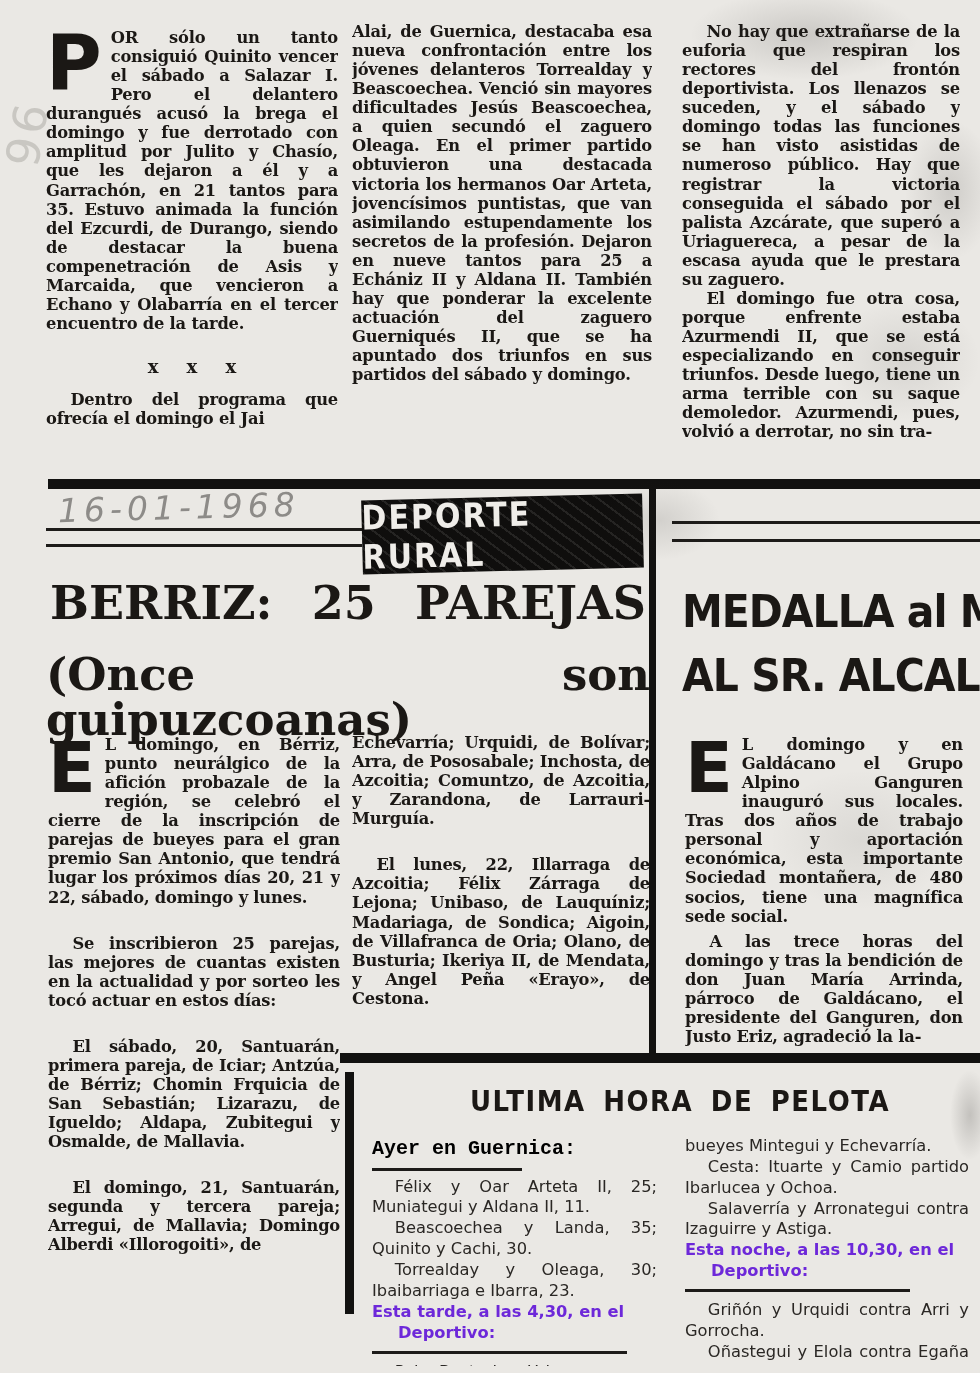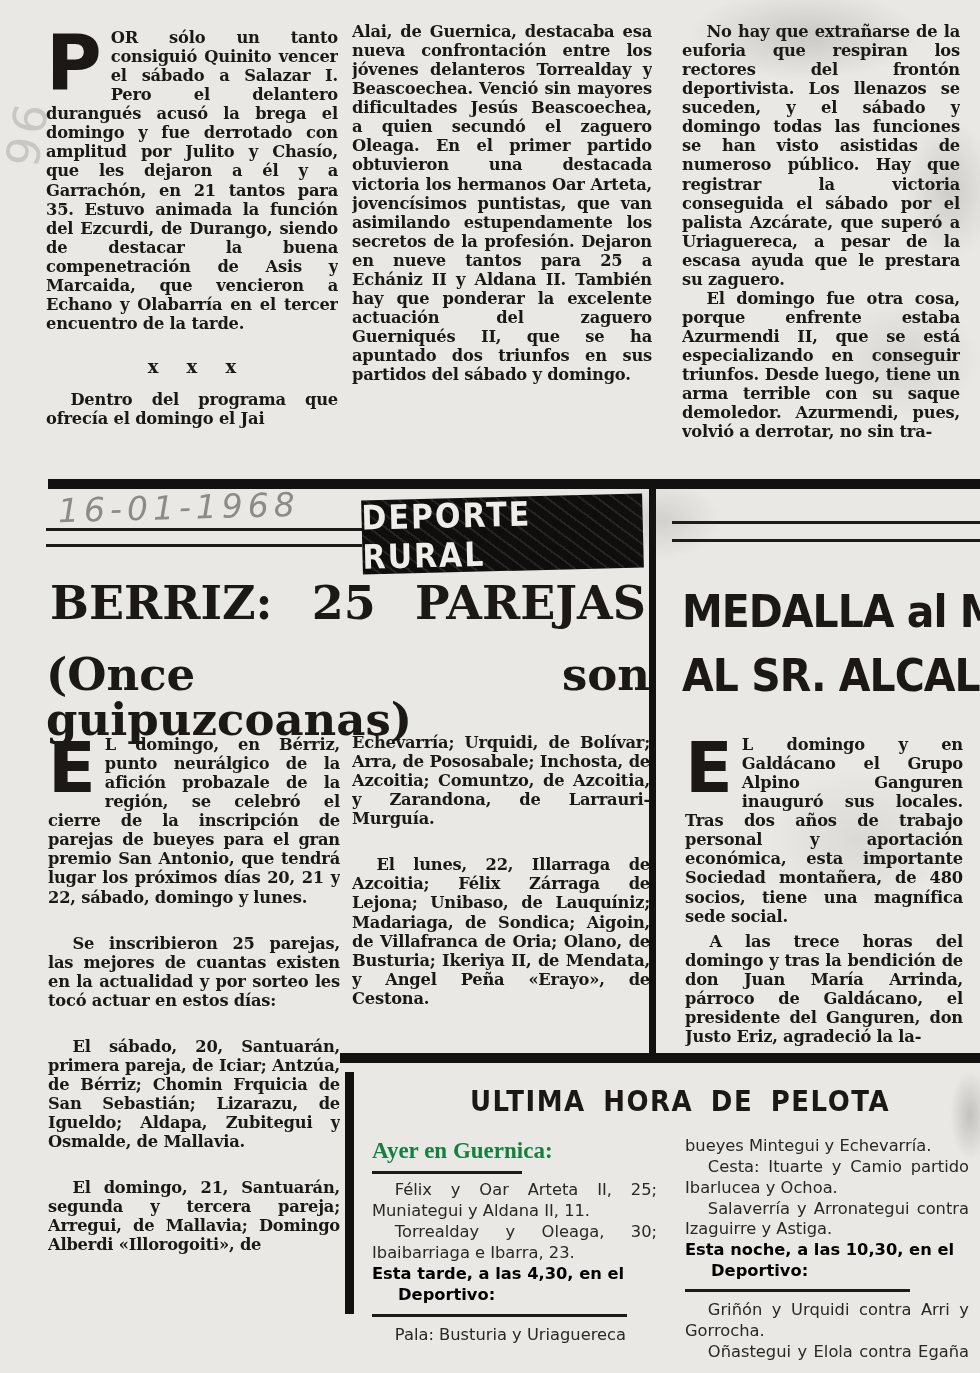--- a/index.html
+++ b/index.html
@@ -42,23 +42,23 @@
     font-family:"DejaVu Sans",sans-serif;font-weight:bold;font-size:41px;
     white-space:nowrap;letter-spacing:-1px;transform:scaleY(1.08);}
   
   .ultima-title{position:absolute;left:400px;top:1086px;width:560px;
     text-align:center;font-family:"DejaVu Sans",sans-serif;font-weight:bold;
     font-size:26px;letter-spacing:1.5px;word-spacing:7px;transform:scaleY(1.1);}
   .sanscol{position:absolute;font-family:"DejaVu Sans",sans-serif;font-size:16.3px;
     line-height:1.28;text-align:justify;color:#2a2724;overflow:hidden;}
   .sanscol p{margin:0;}
   .sans-ind{text-indent:1.4em;}
-  .sans-bold{font-weight:bold;color:#000000;}
-  .sans-head{font-family:Liberation Serif, serif;font-weight:bold;font-size:23px;
-    color:#15803d;margin:0;}
+  .sans-bold{font-weight:bold;color:#6d28d9;}
+  .sans-head{font-family:Liberation Mono, monospace;font-weight:bold;font-size:20px;
+    color:#000000;margin:0;}
   
   .margin-note{position:absolute;left:-8px;top:110px;font-family:"DejaVu Sans",sans-serif;
     font-size:46px;color:#c9c7c2;transform:rotate(100deg);letter-spacing:4px;}
   .smudge{position:absolute;border-radius:50%;pointer-events:none;}
   .s1{left:690px;top:-10px;width:230px;height:90px;
       background:radial-gradient(closest-side,rgba(40,38,35,.16),rgba(40,38,35,0));}
   .s2{left:905px;top:120px;width:90px;height:140px;
       background:radial-gradient(closest-side,rgba(40,38,35,.14),rgba(40,38,35,0));}
   .s3{left:830px;top:300px;width:150px;height:120px;
       background:radial-gradient(closest-side,rgba(40,38,35,.10),rgba(40,38,35,0));}
@@ -129,20 +129,21 @@
 
   <div class="bar" style="left:340px;top:1053px;width:640px;height:10px;"></div>
   <div class="bar" style="left:345px;top:1072px;width:9px;height:242px;"></div>
 
   <div class="ultima-title">ULTIMA HORA DE PELOTA</div>
 
   <div class="sanscol" style="left:372px;top:1136px;width:285px;height:230px;">
     <p class="sans-head">Ayer en Guernica:</p>
     <div class="thinline" style="position:relative;left:0;top:6px;width:150px;height:3px;margin-bottom:12px;"></div>
     <p class="sans-ind">Félix y Oar Arteta II, 25; Muniategui y Aldana II, 11.</p>
+    <p class="sans-ind">Beascoechea y Landa, 35; Quinito y Cachi, 30.</p>
     <p class="sans-ind">Torrealday y Oleaga, 30; Ibaibarriaga e Ibarra, 23.</p>
     <p class="sans-bold">Esta tarde, a las 4,30, en el</p>
     <p class="sans-bold" style="text-indent:1.6em;">Deportivo:</p>
     <div class="thinline" style="position:relative;left:0;top:8px;width:255px;height:3px;margin-bottom:16px;"></div>
     <p class="sans-ind">Pala: Busturia y Uriaguereca</p>
   </div>
 
   <div class="sanscol" style="left:685px;top:1136px;width:284px;height:230px;">
     <p>bueyes Mintegui y Echevarría.</p>
     <p class="sans-ind">Cesta: Ituarte y Camio partido Ibarlucea y Ochoa.</p>

